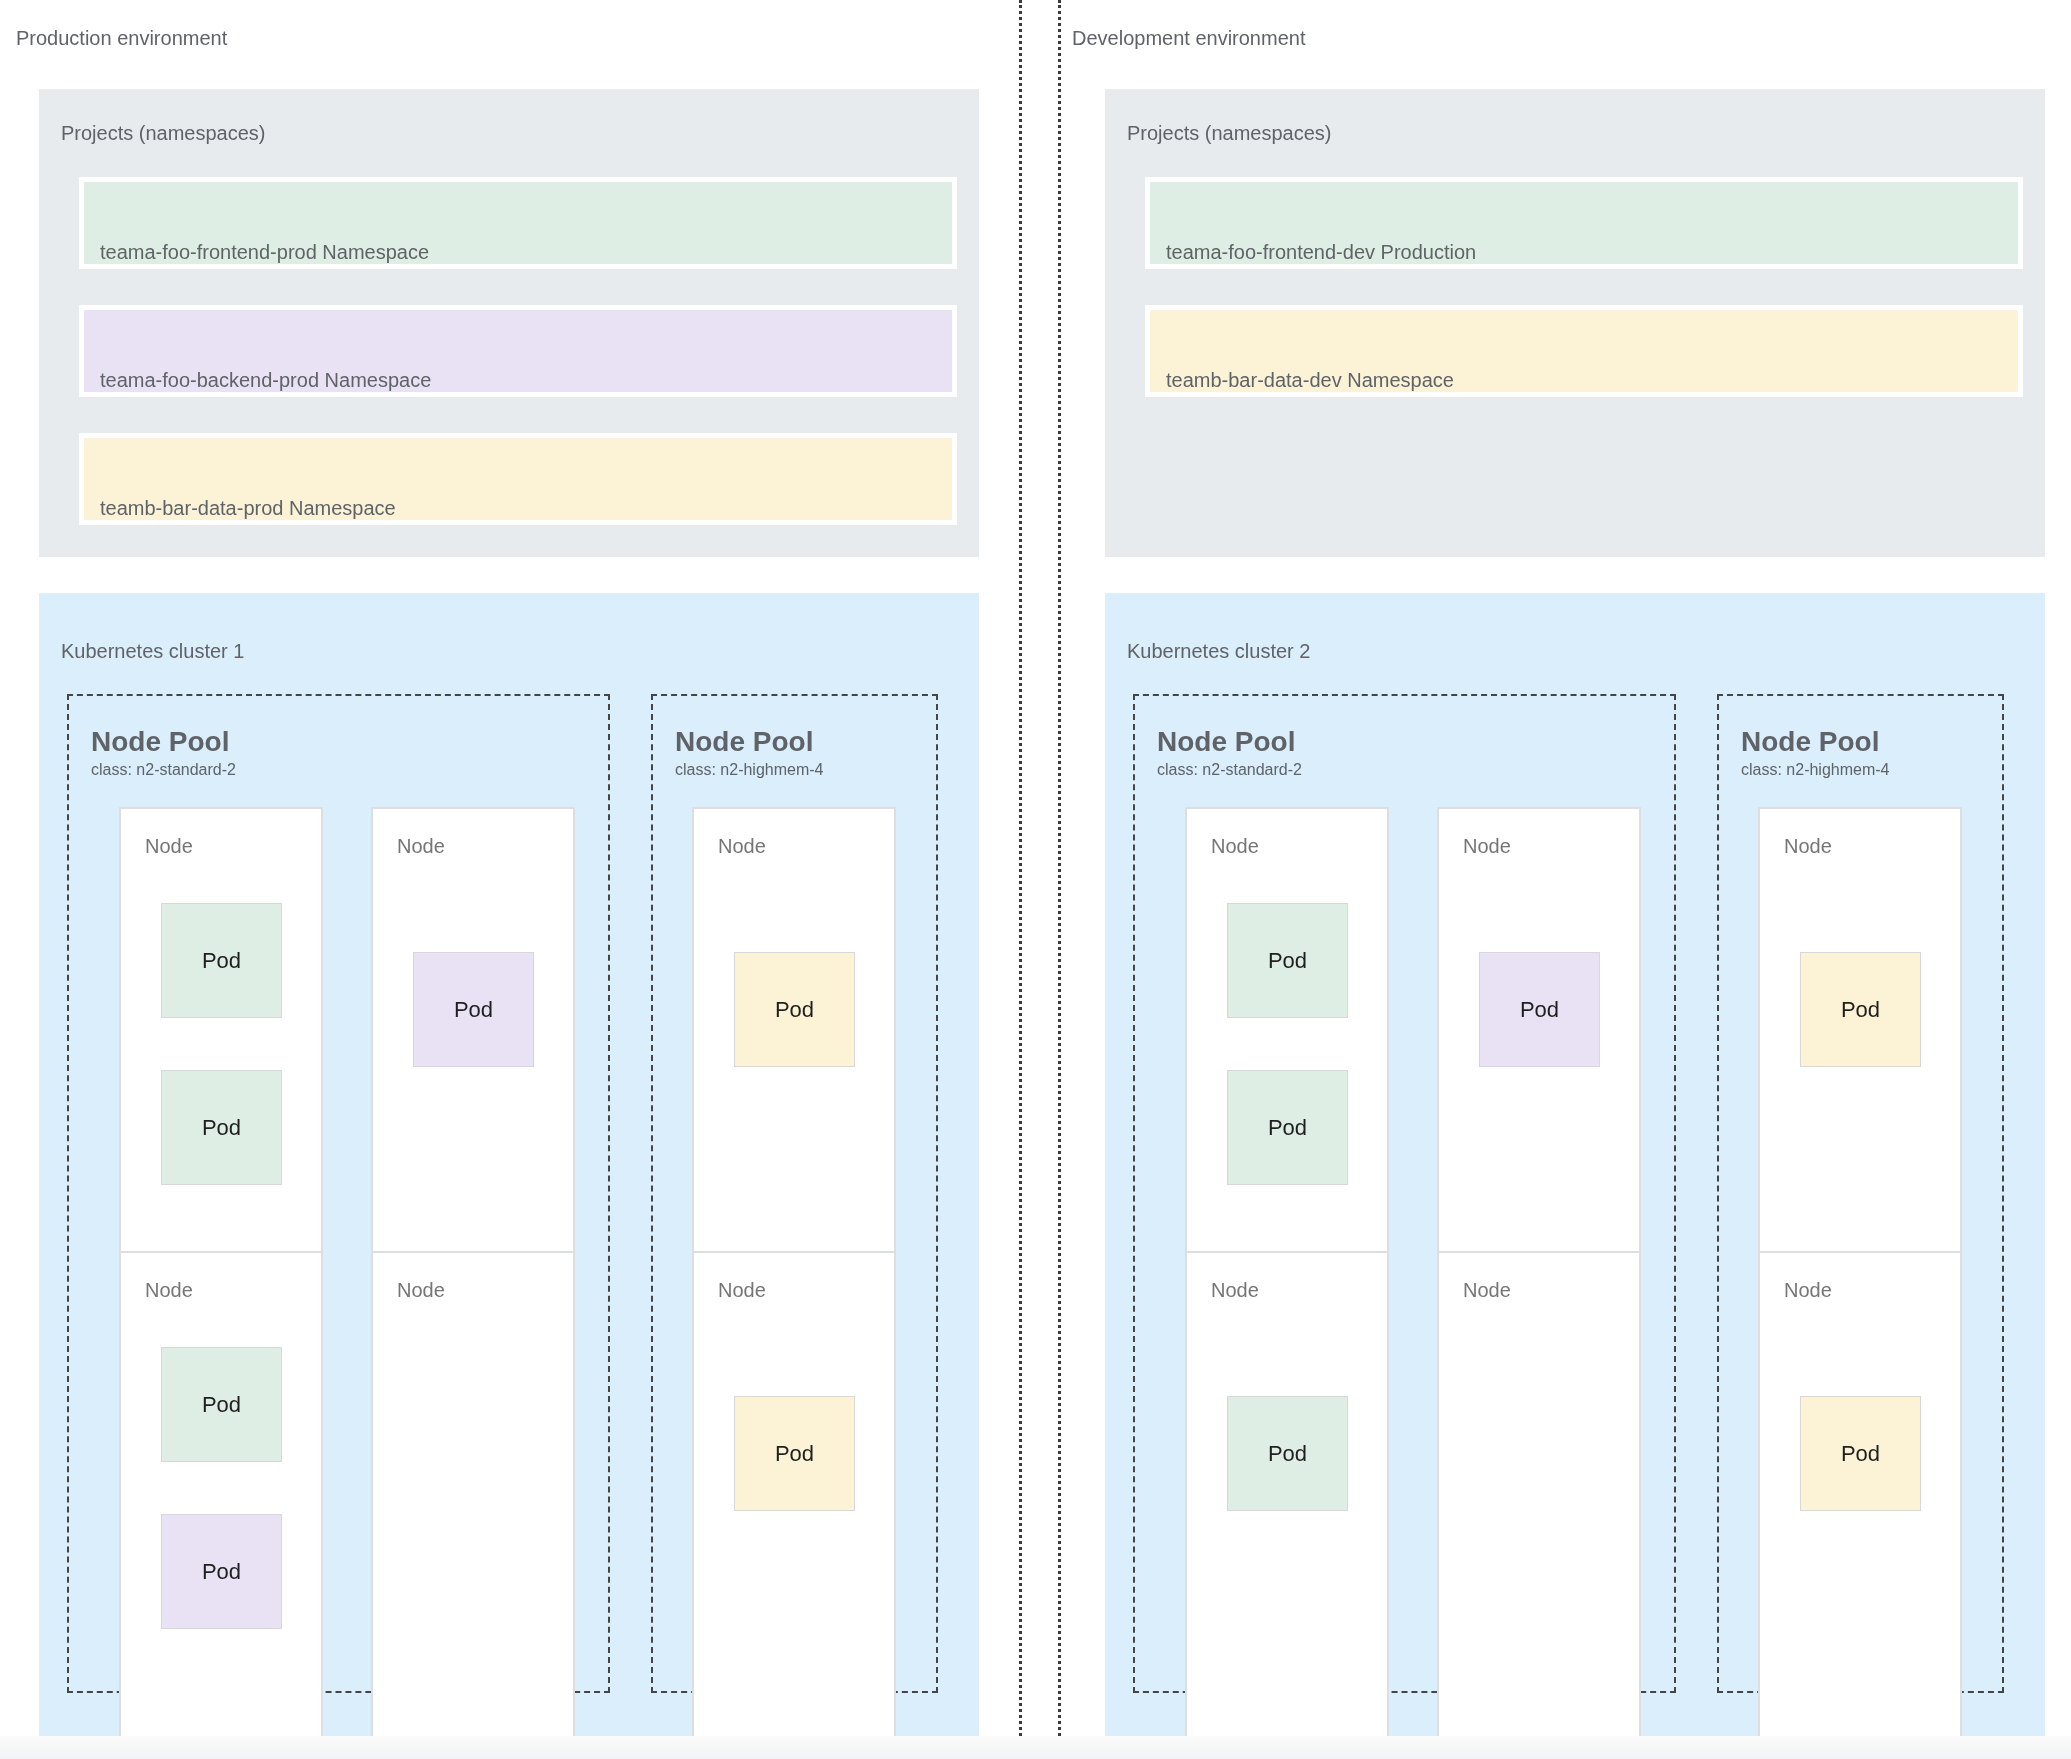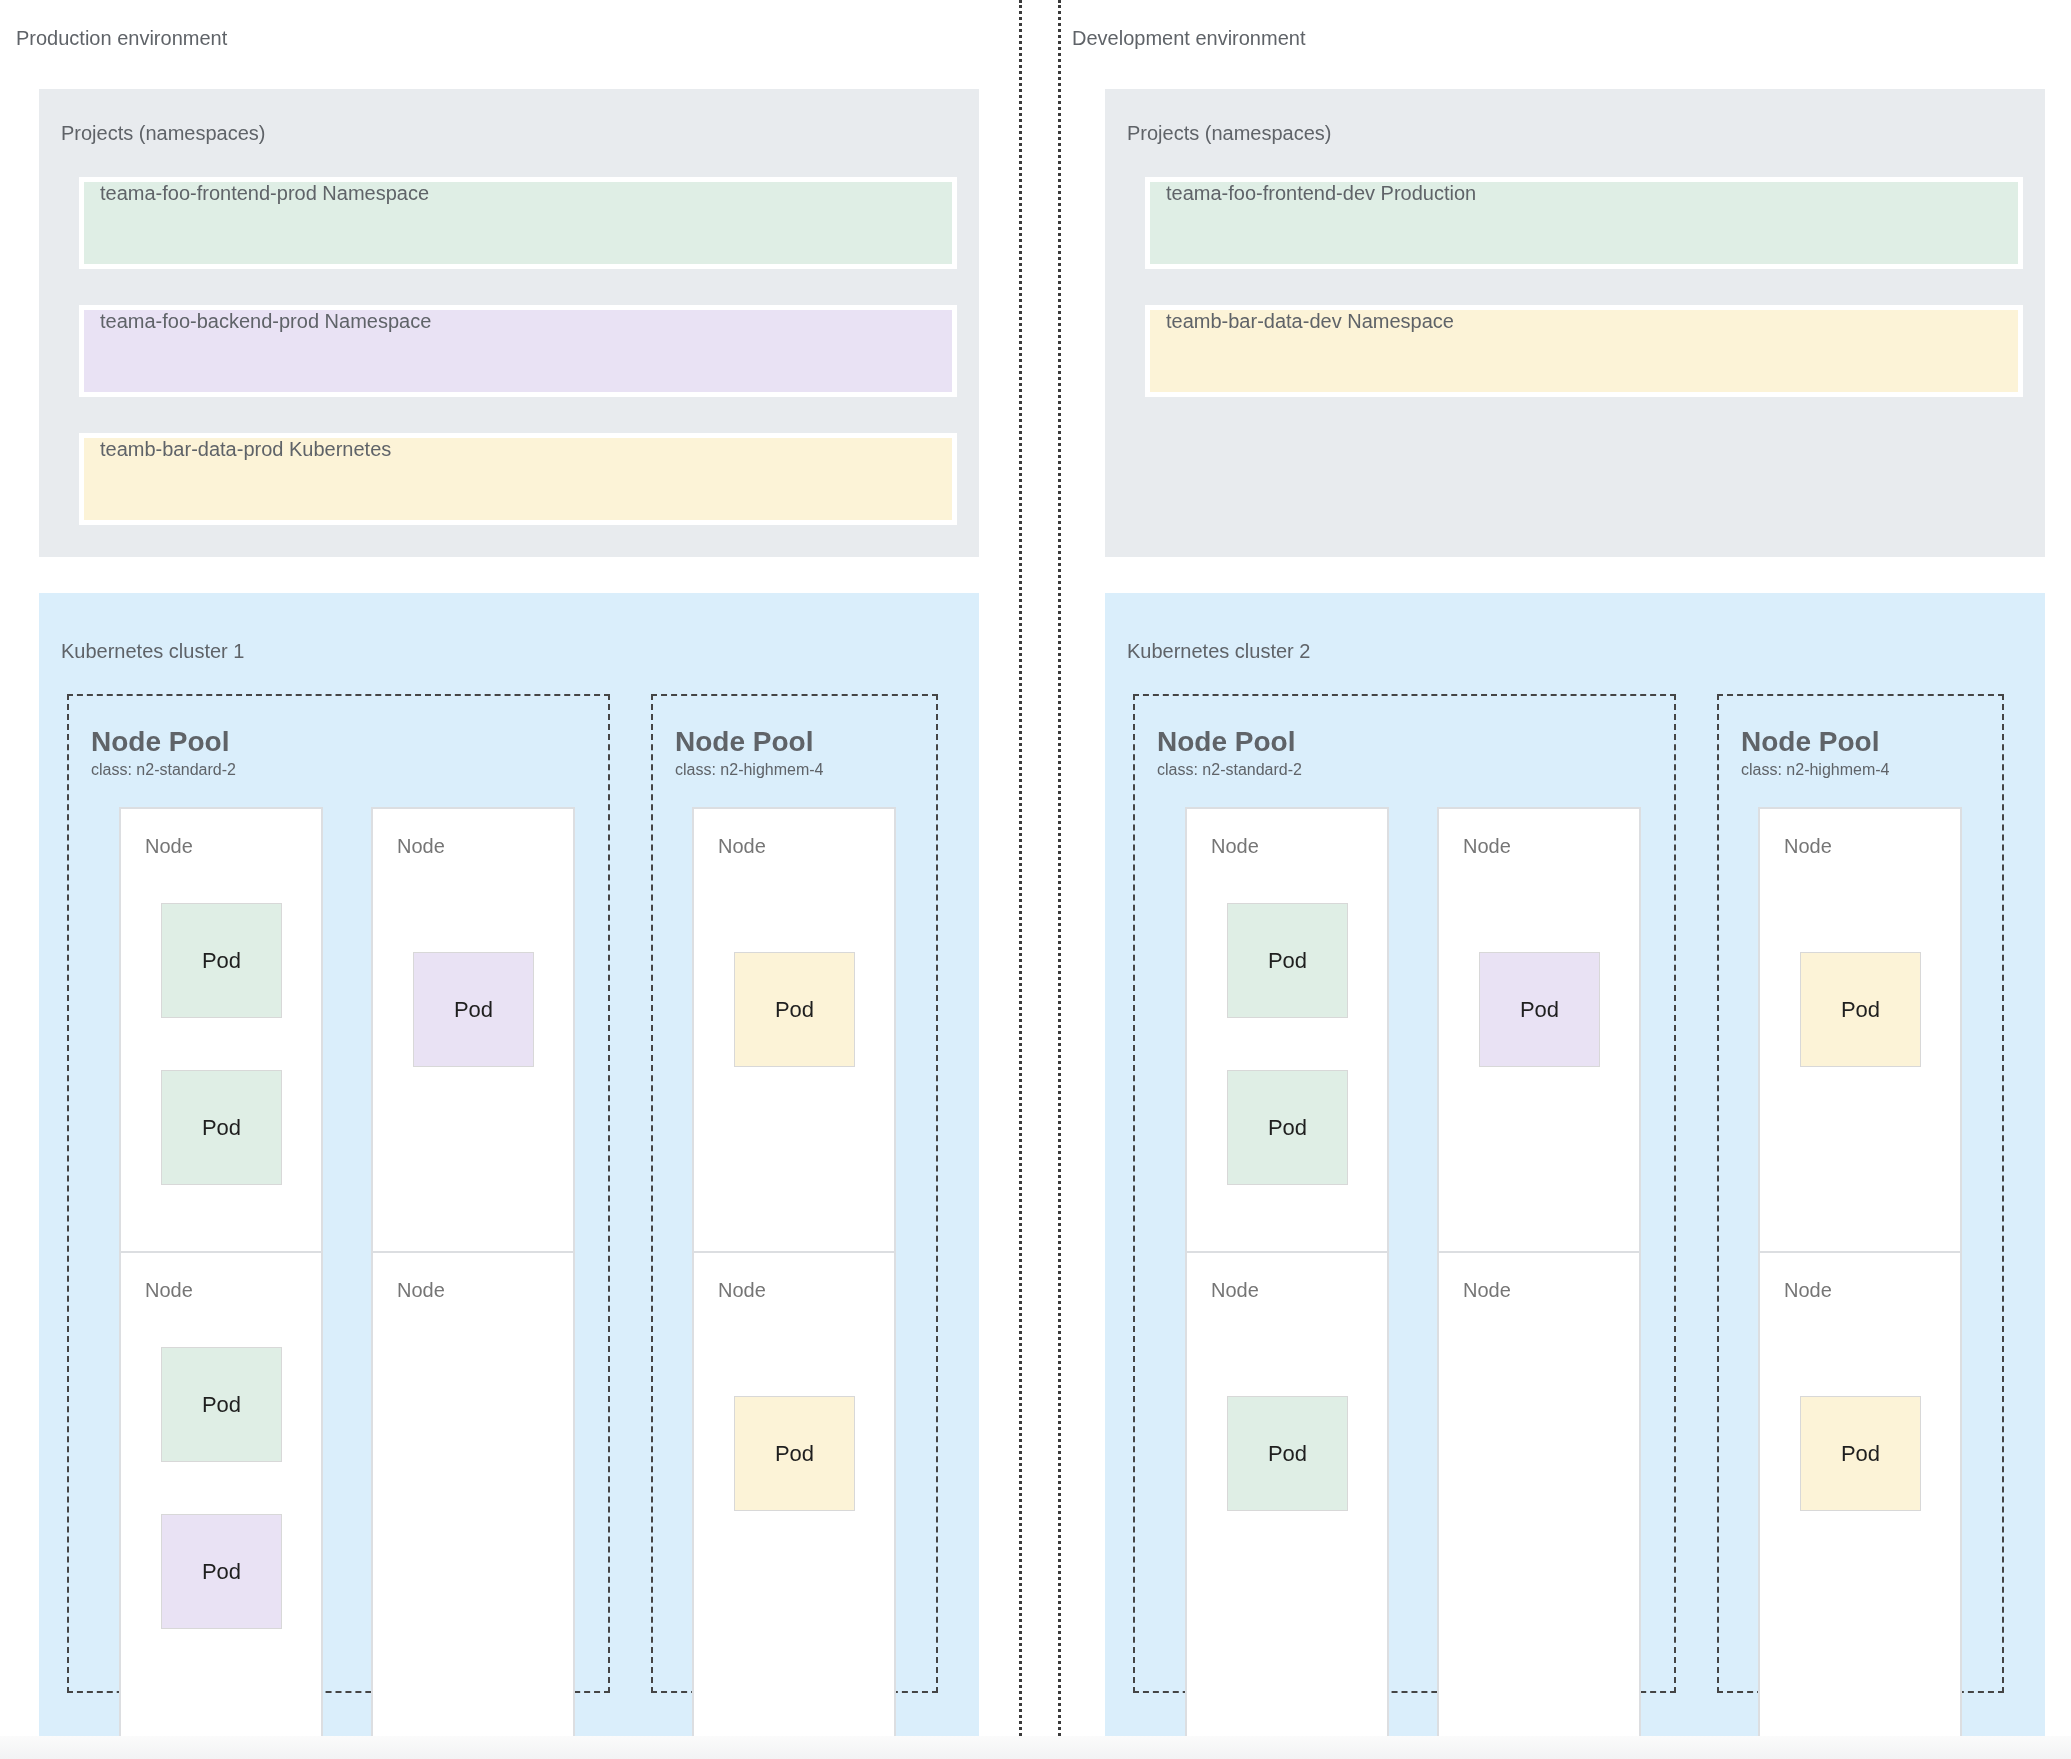--- a/index.html
+++ b/index.html
@@ -29,21 +29,21 @@
     background: var(--gray-box);
     padding: 33px 22px 0 22px;
   }
   .box-label { font-size: 20px; color: var(--text); white-space: nowrap; }
   .projects-box .box-label { margin-bottom: 32px; }
 
   .ns-bar {
     height: 92px;
     margin-left: 18px;
     border: 5px solid #ffffff;
-    display: flex; align-items: flex-start;
+    display: flex; align-items: flex-end;
     padding-left: 16px;
     margin-bottom: 36px;
   }
   .ns-bar:last-child { margin-bottom: 0; }
   .ns-green  { background: var(--green); }
   .ns-purple { background: var(--purple); }
   .ns-yellow { background: var(--yellow); }
   .ns-text { font-size: 20px; color: var(--text); white-space: nowrap; }
 
   .cluster-box {
@@ -106,21 +106,21 @@
       <div class="boxes">
         <div class="projects-box">
           <div class="box-label">Projects (namespaces)</div>
           <div class="ns-bar ns-green">
             <span class="ns-text">teama-foo-frontend-prod Namespace</span>
           </div>
           <div class="ns-bar ns-purple">
             <span class="ns-text">teama-foo-backend-prod Namespace</span>
           </div>
           <div class="ns-bar ns-yellow">
-            <span class="ns-text">teamb-bar-data-prod Kubernetes</span>
+            <span class="ns-text">teamb-bar-data-prod Namespace</span>
           </div>
         </div>
         <div class="cluster-box">
           <div class="box-label cluster-label">Kubernetes cluster 1</div>
           <div class="pool pool-wide">
             <div class="pool-title">Node Pool</div>
             <div class="pool-class">class: n2-standard-2</div>
             <div class="node" style="left:50px;top:111px">
               <div class="node-title">Node</div>
               <div class="pod pod-green" style="top:94px">

